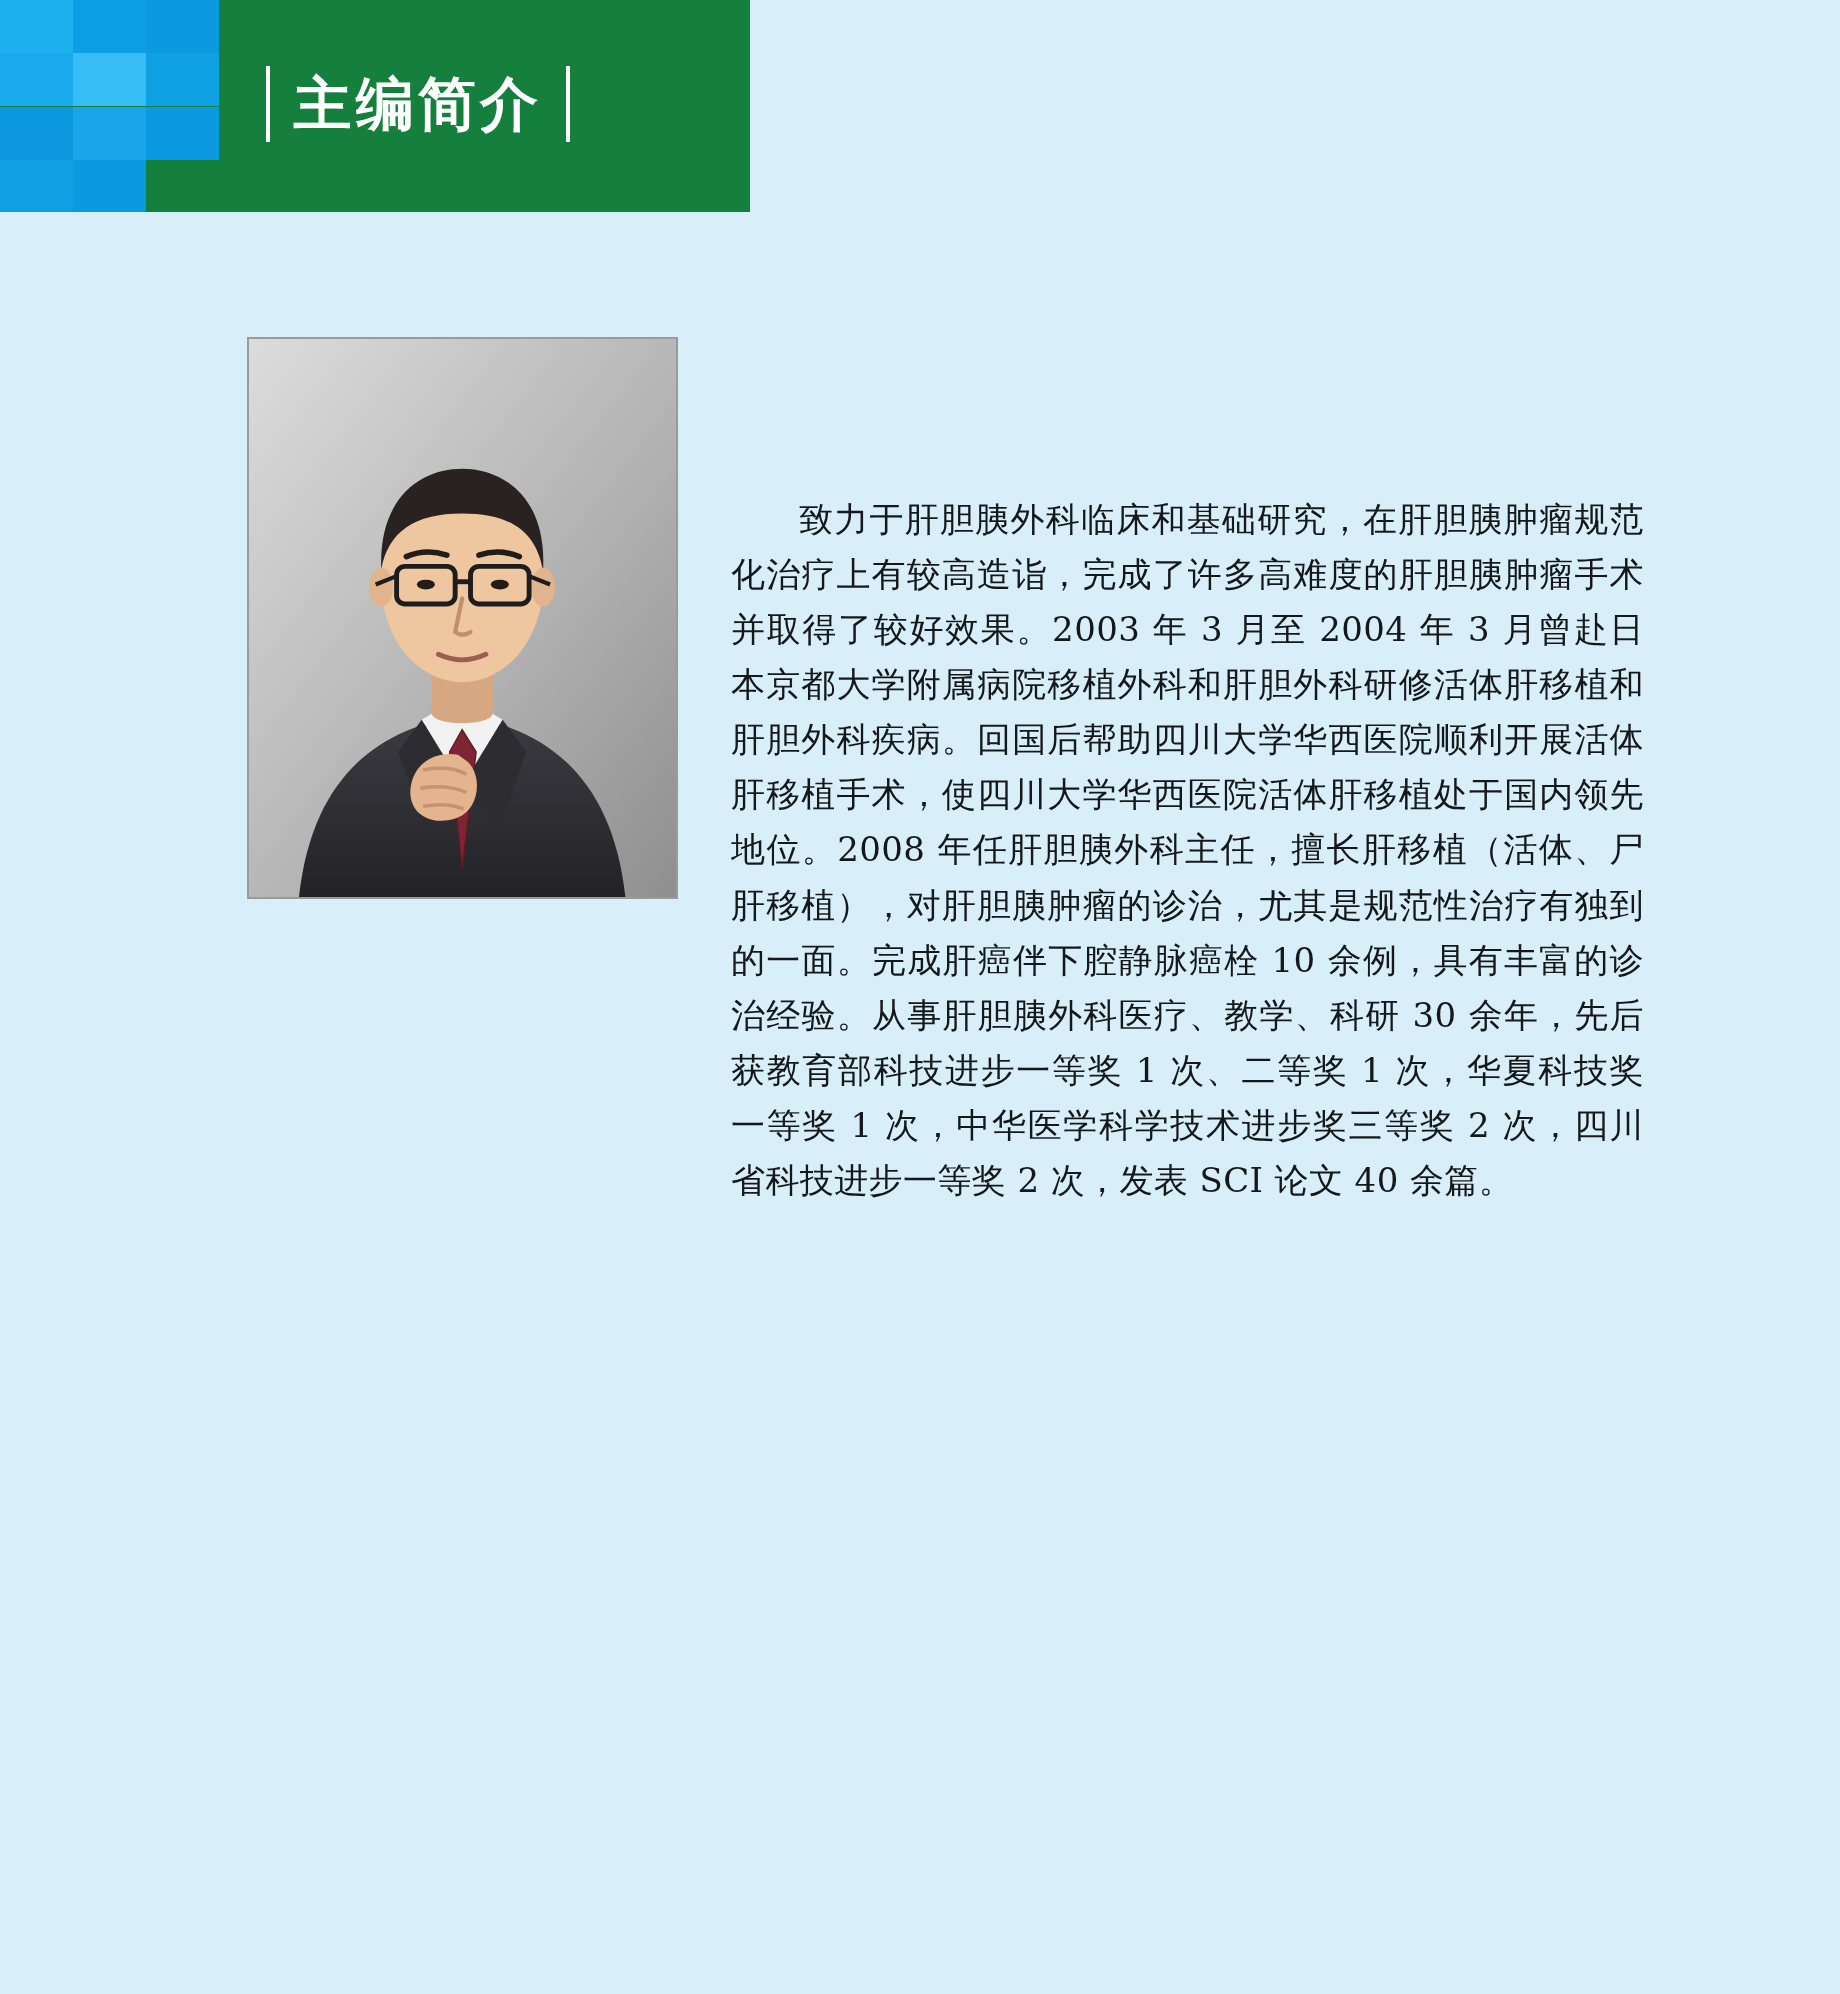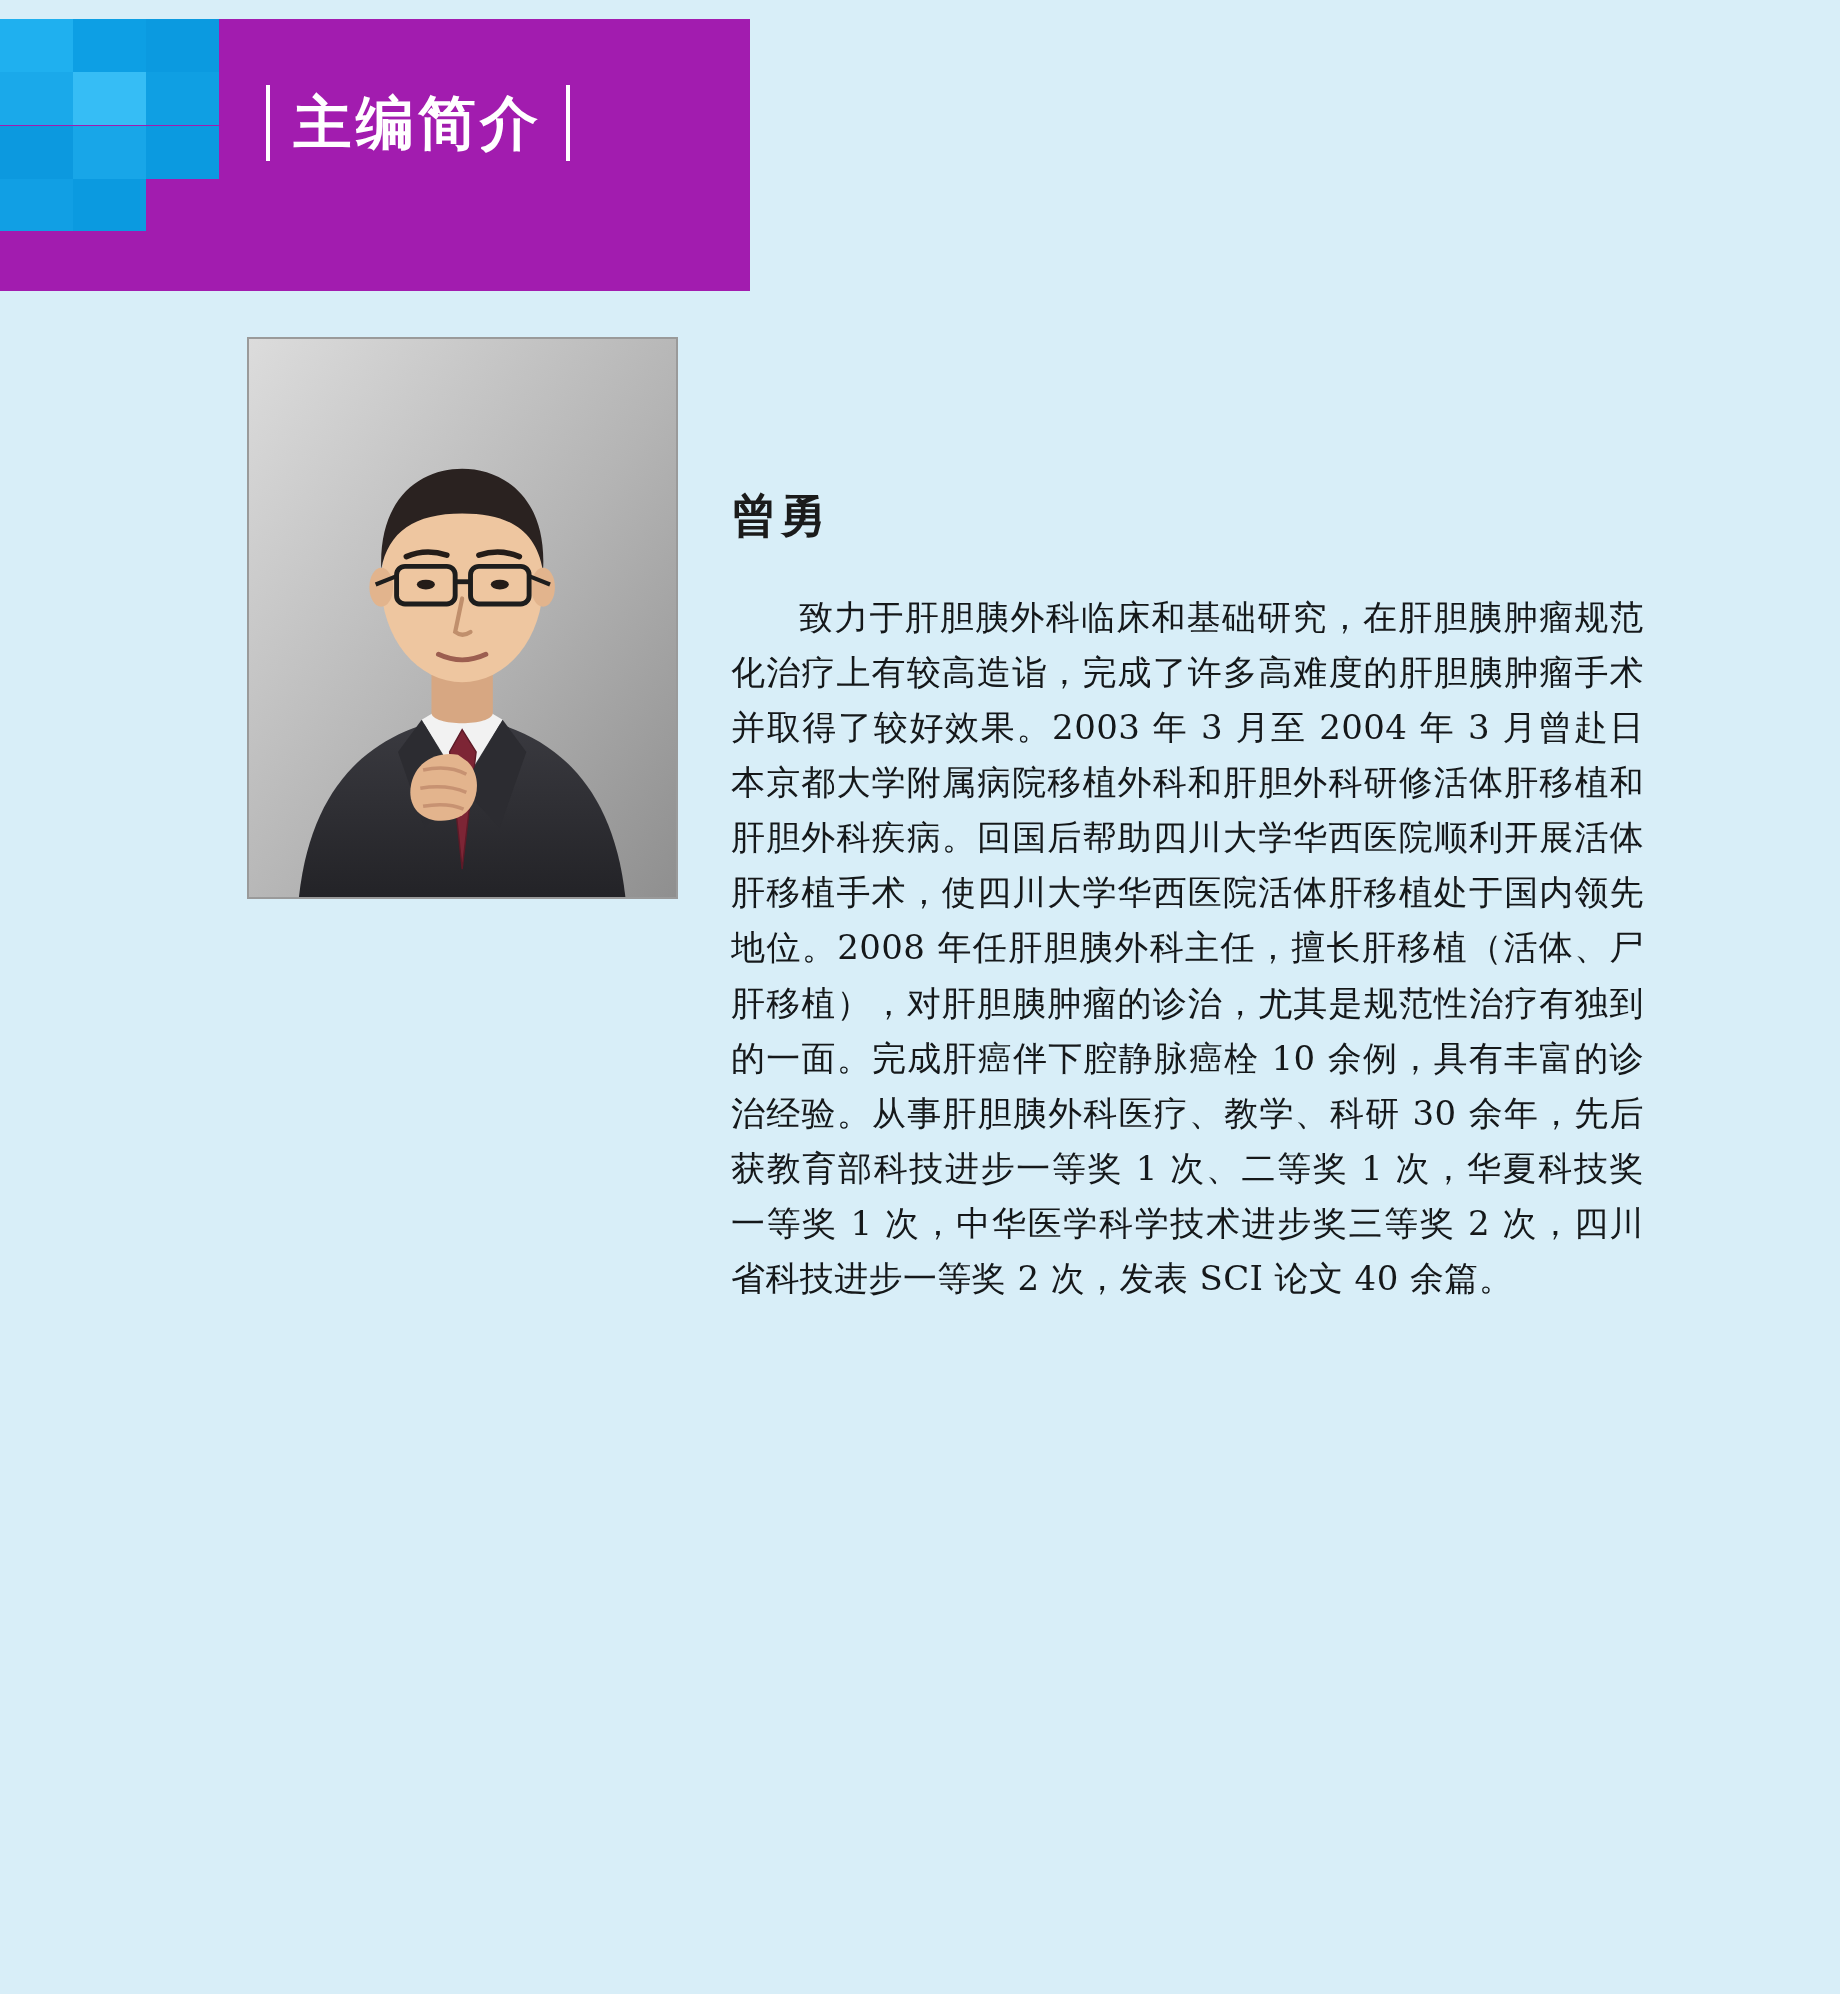--- a/index.html
+++ b/index.html
@@ -14,24 +14,23 @@
     overflow: hidden;
     position: relative;
   }
 
   
   .header-banner {
     position: absolute;
     left: 0;
     top: 0;
     width: 750px;
-    height: 272px;
-    background: #a21caf;
+    height: 212px;
+    background: #15803d;
     overflow: hidden;
-    margin-top: 19px;
   }
   .mosaic {
     position: absolute;
     left: 0;
     top: 0;
     width: 295px;
     height: 212px;
   }
   .mosaic i {
     position: absolute;
@@ -177,16 +176,15 @@
     <path d="M272 452 Q 306 468, 340 452" stroke="#9c5e50" stroke-width="7" fill="none" stroke-linecap="round"></path>
 
     <path d="M300 596 C 268 590, 236 608, 232 644 C 228 682, 264 700, 300 686 C 330 674, 336 628, 314 606 Z" fill="#e3b48d"></path>
     <path d="M250 618 Q 286 610, 312 624" stroke="#c79272" stroke-width="5" fill="none"></path>
     <path d="M246 644 Q 284 638, 312 650" stroke="#c79272" stroke-width="5" fill="none"></path>
     <path d="M250 670 Q 284 664, 308 674" stroke="#c79272" stroke-width="5" fill="none"></path>
   </svg>
 </div>
 
 <div class="bio">
-  <h1 class="bio-name">曾勇</h1>
   <p class="bio-para">致力于肝胆胰外科临床和基础研究，在肝胆胰肿瘤规范化治疗上有较高造诣，完成了许多高难度的肝胆胰肿瘤手术并取得了较好效果。2003 年 3 月至 2004 年 3 月曾赴日本京都大学附属病院移植外科和肝胆外科研修活体肝移植和肝胆外科疾病。回国后帮助四川大学华西医院顺利开展活体肝移植手术，使四川大学华西医院活体肝移植处于国内领先地位。2008 年任肝胆胰外科主任，擅长肝移植（活体、尸肝移植），对肝胆胰肿瘤的诊治，尤其是规范性治疗有独到的一面。完成肝癌伴下腔静脉癌栓 10 余例，具有丰富的诊治经验。从事肝胆胰外科医疗、教学、科研 30 余年，先后获教育部科技进步一等奖 1 次、二等奖 1 次，华夏科技奖一等奖 1 次，中华医学科学技术进步奖三等奖 2 次，四川省科技进步一等奖 2 次，发表 SCI 论文 40 余篇。</p>
 </div>
 
 
 </body></html>

